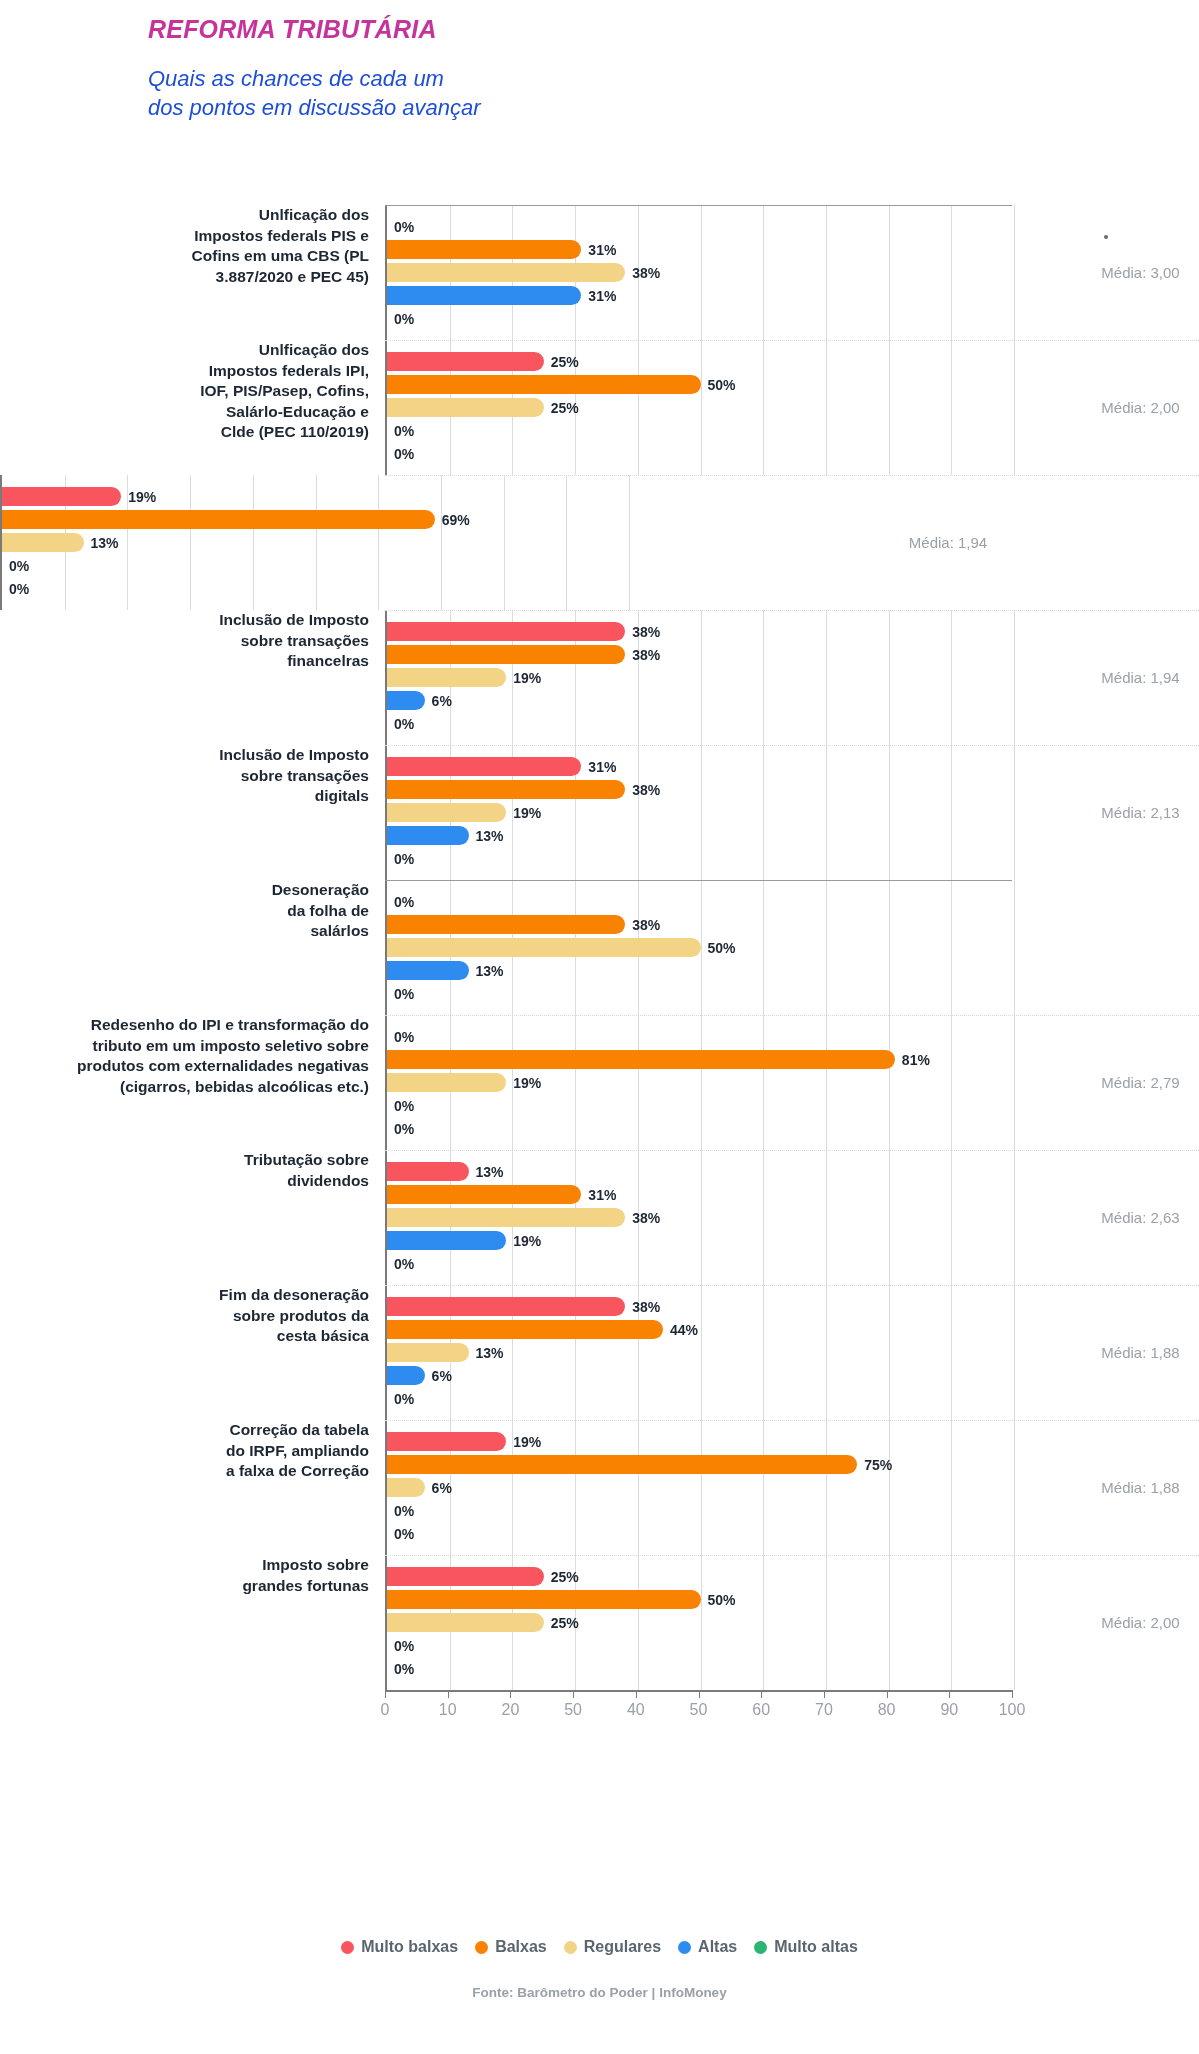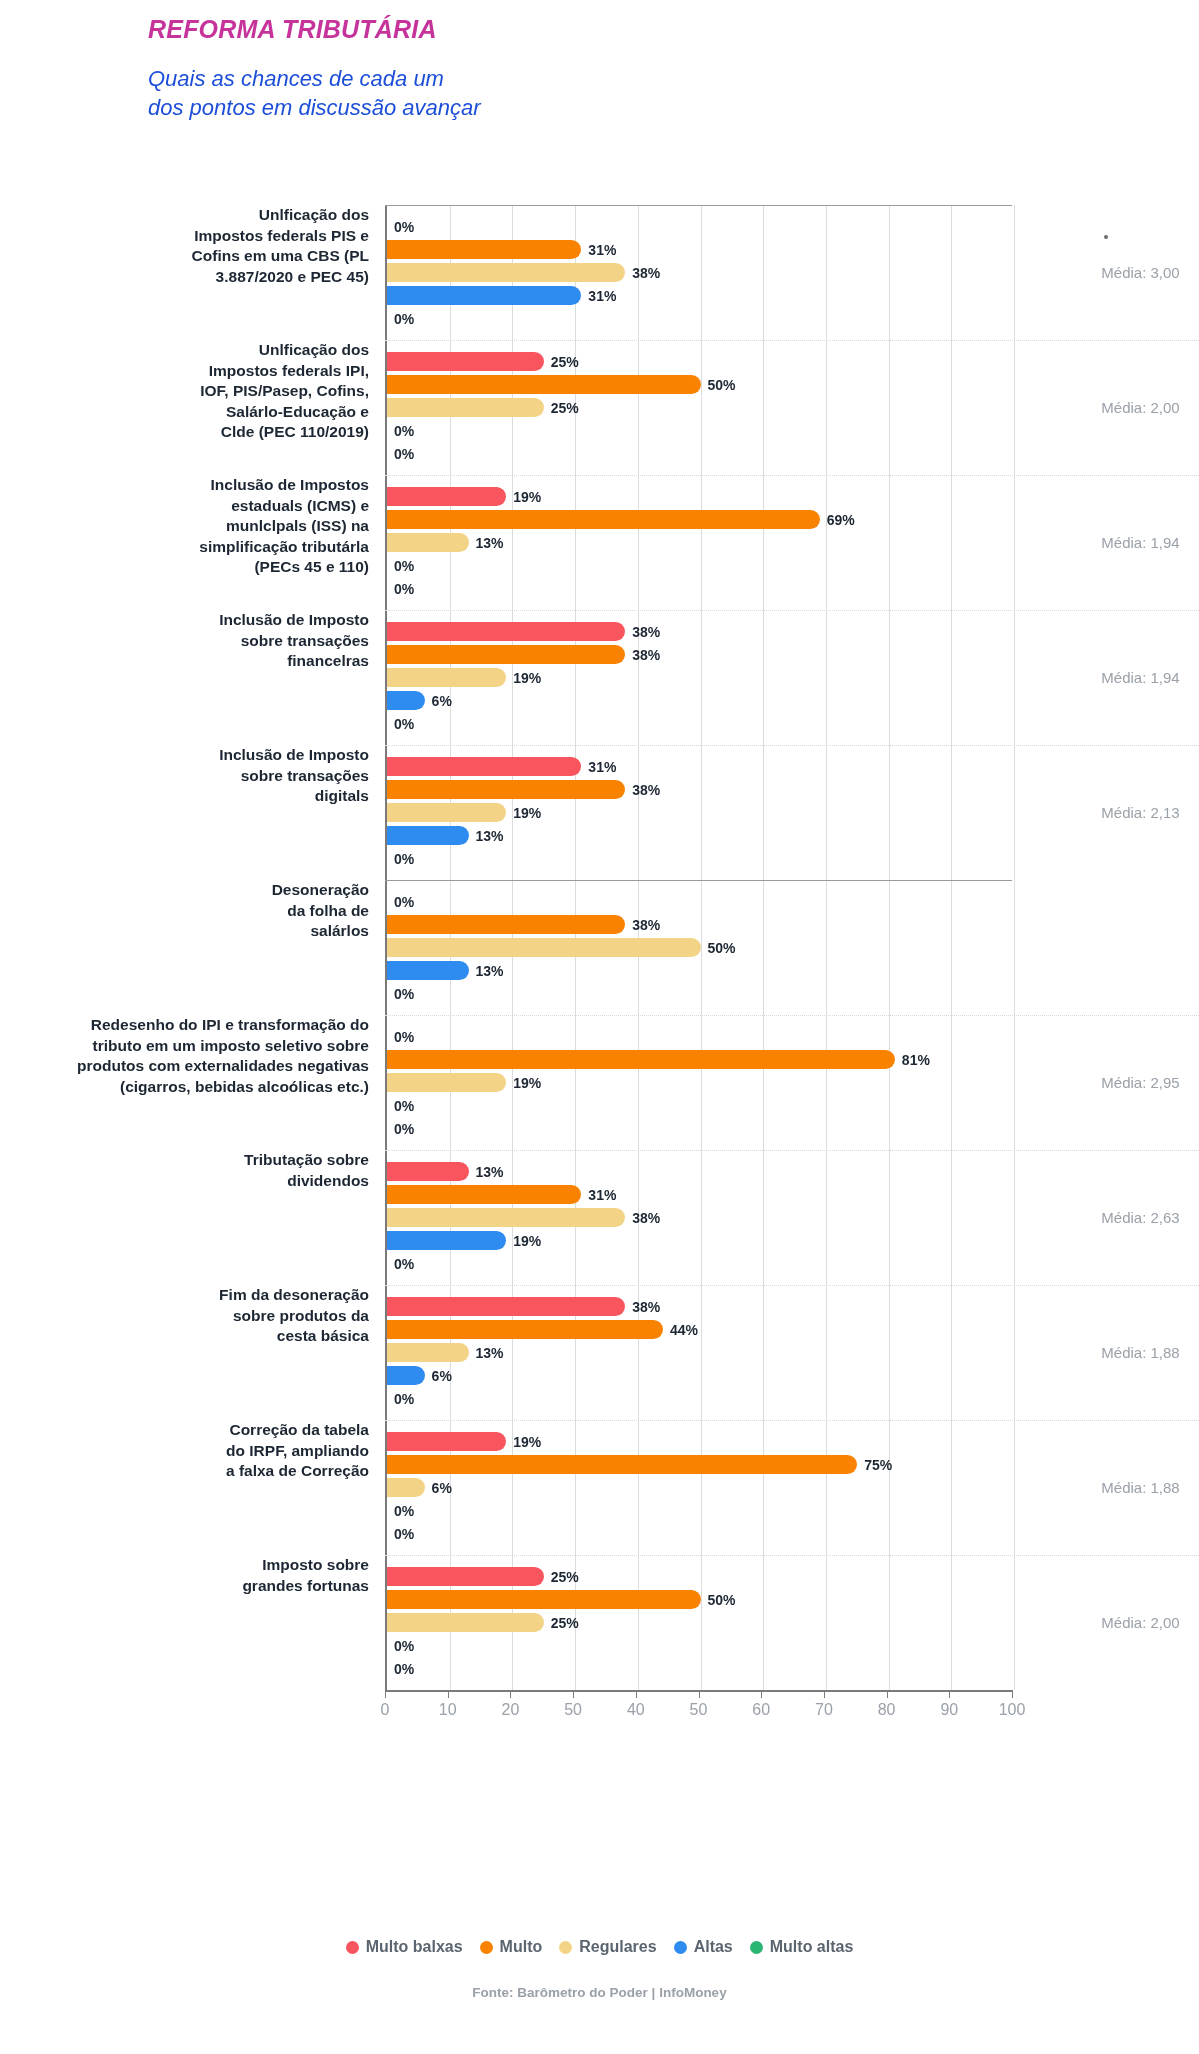--- a/index.html
+++ b/index.html
@@ -228,29 +228,20 @@
             <div class="barrow">
               <div class="bar" style="width: 0px; background: transparent;"></div>
               <div class="bar-val zero">0%</div>
             </div>
           </div>
           <div class="media">
             <span>Média: 2,00</span>
           </div>
         </div>
         <div class="group">
-          <div class="cat-label">
-            <div>
-              <span>Inclusão de Impostos</span>
-              <span>estaduals (ICMS) e</span>
-              <span>munlclpals (ISS) na</span>
-              <span>simplificação tributárla</span>
-              <span>(PECs 45 e 110)</span>
-            </div>
-          </div>
           <div class="bars">
             <div class="grid">
               <i style="left: 62.7px;"></i>
               <i style="left: 125.4px;"></i>
               <i style="left: 188.1px;"></i>
               <i style="left: 250.8px;"></i>
               <i style="left: 313.5px;"></i>
               <i style="left: 376.2px;"></i>
               <i style="left: 438.9px;"></i>
               <i style="left: 501.6px;"></i>
@@ -454,21 +445,21 @@
             <div class="barrow">
               <div class="bar" style="width: 0px; background: transparent;"></div>
               <div class="bar-val zero">0%</div>
             </div>
             <div class="barrow">
               <div class="bar" style="width: 0px; background: transparent;"></div>
               <div class="bar-val zero">0%</div>
             </div>
           </div>
           <div class="media">
-            <span>Média: 2,95</span>
+            <span>Média: 2,79</span>
           </div>
         </div>
         <div class="group">
           <div class="cat-label">
             <div>
               <span>Tributação sobre</span>
               <span>dividendos</span>
             </div>
           </div>
           <div class="bars">
@@ -688,21 +679,21 @@
     </div>
   </div>
 
   <div class="legend" id="legend">
       <div class="leg-item">
         <span class="leg-dot" style="background: rgb(249, 85, 95);"></span>
         <span class="leg-lab">Multo balxas</span>
       </div>
       <div class="leg-item">
         <span class="leg-dot" style="background: rgb(249, 131, 0);"></span>
-        <span class="leg-lab">Multo</span>
+        <span class="leg-lab">Balxas</span>
       </div>
       <div class="leg-item">
         <span class="leg-dot" style="background: rgb(243, 212, 134);"></span>
         <span class="leg-lab">Regulares</span>
       </div>
       <div class="leg-item">
         <span class="leg-dot" style="background: rgb(46, 140, 240);"></span>
         <span class="leg-lab">Altas</span>
       </div>
       <div class="leg-item">

